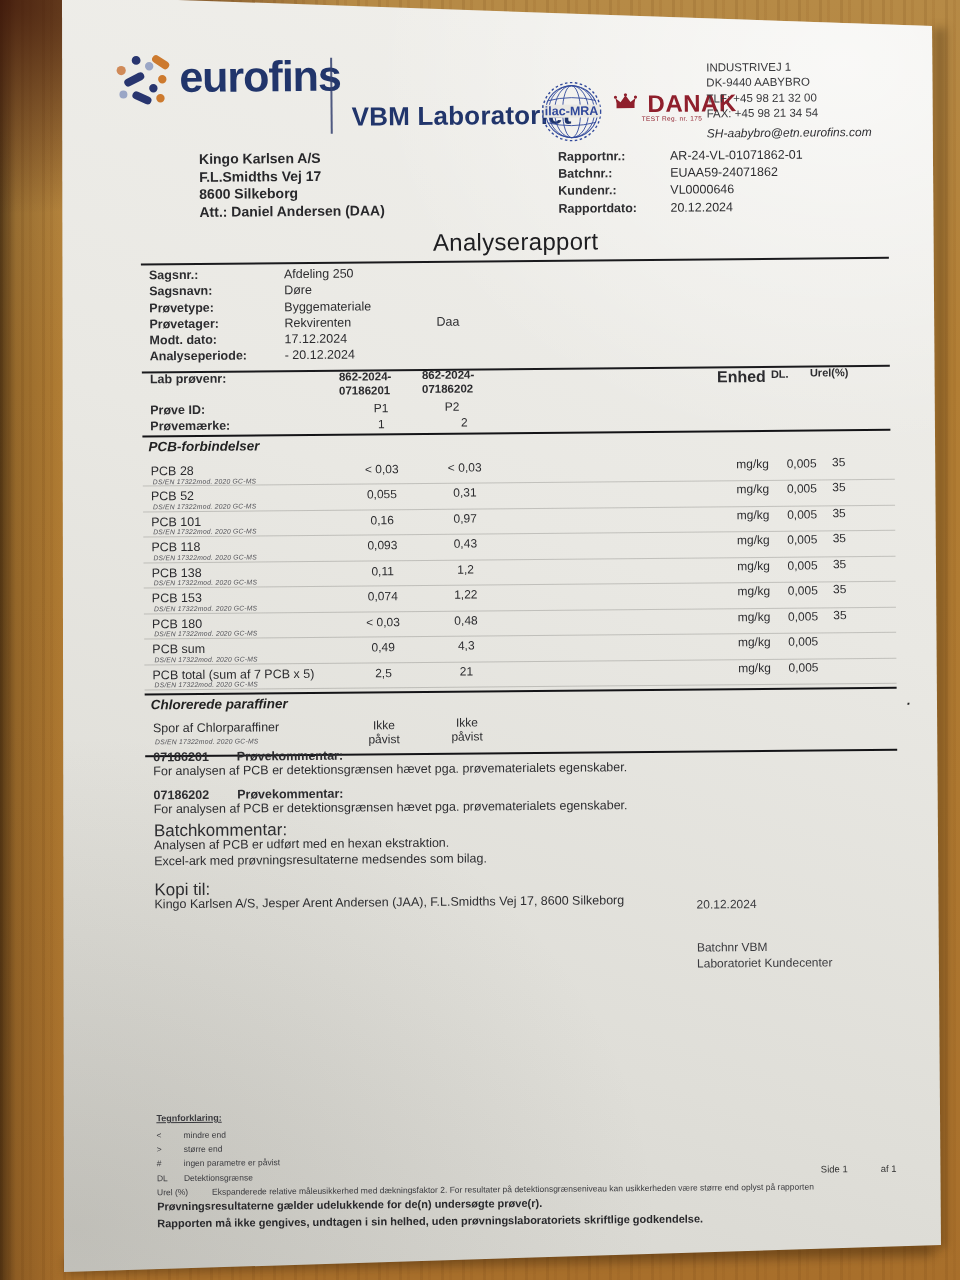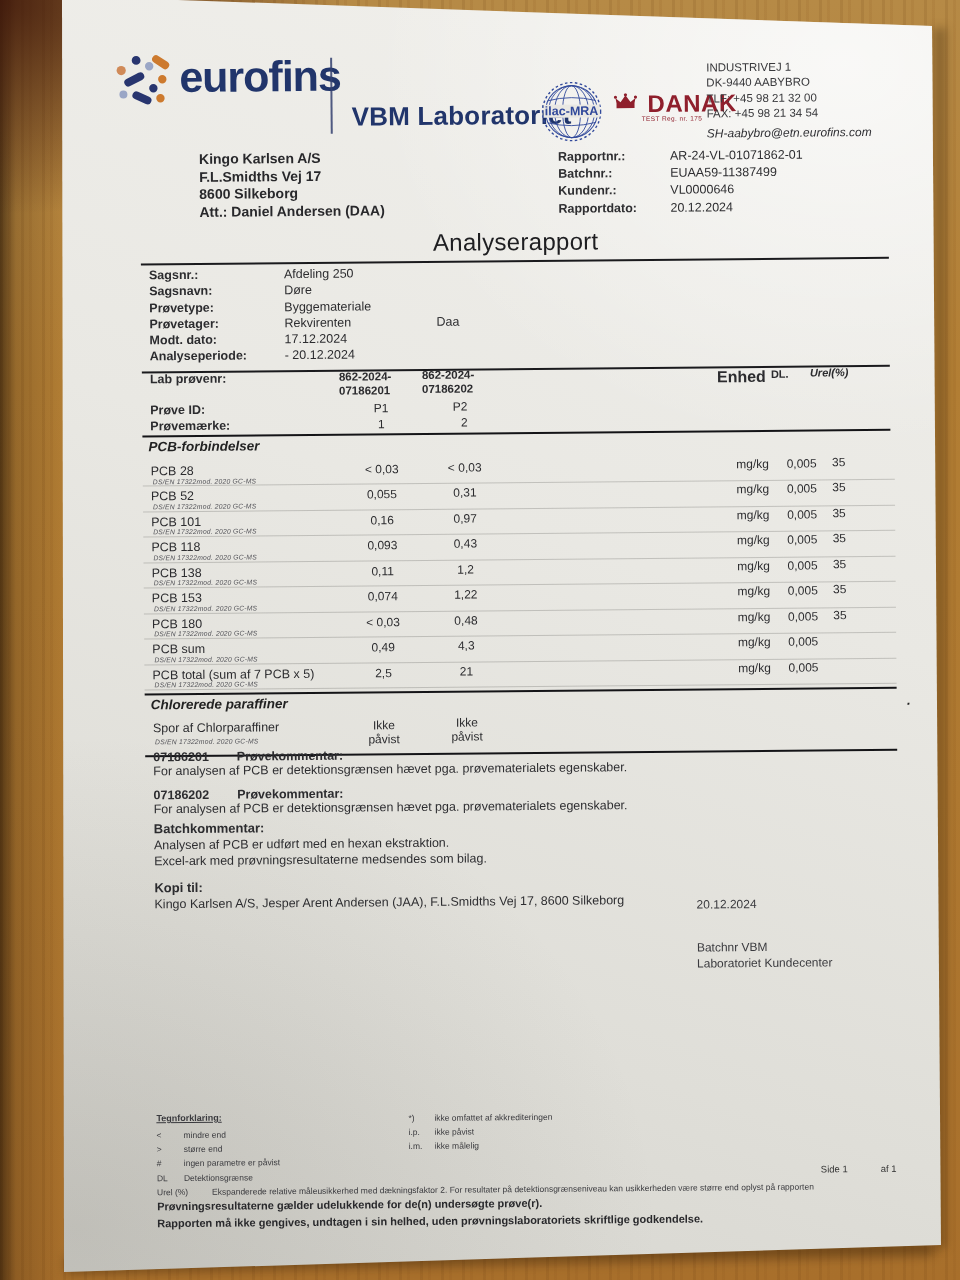--- a/index.html
+++ b/index.html
@@ -45,21 +45,21 @@
   .crow .cv{position:absolute;left:143px;}
   .crow .cx{position:absolute;left:295px;}
   
   #sample-head{left:140px;top:368px;width:748px;height:66px;border-bottom:2.5px solid #141417;font-size:12.5px;}
   #sample-head .lbl{position:absolute;left:8px;font-weight:bold;}
   .colc{position:absolute;font-weight:bold;}
   #sh-col1{left:197px;top:3px;width:84px;font-size:11.5px;line-height:13.5px;}
   #sh-col2{left:280px;top:2px;width:84px;font-size:11.5px;line-height:13.5px;}
   #sh-enhed{left:575px;top:4px;width:70px;font-size:16px;}
   #sh-dl{left:629px;top:4px;width:60px;font-size:11px;}
-  #sh-urel{left:668px;top:3px;width:64px;font-size:11px;font-style:italic;}
+  #sh-urel{left:668px;top:3px;width:64px;font-size:11px;}
   .shv{position:absolute;text-align:center;font-size:12px;}
   
   #assays{left:140px;top:438px;width:752px;}
   .sec-head{font-size:13.5px;font-weight:bold;font-style:italic;color:#222;padding-left:6px;height:22px;position:relative;}
   .sec-head .dot{position:absolute;right:-14px;top:2px;font-weight:bold;}
   .arow{position:relative;border-bottom:1px solid rgba(90,90,85,0.28);}
   .sec-pcb .arow{height:24.45px;}
   .sec-chlor{border-top:2.5px solid #141417;margin-top:3px;padding-top:2px;}
   .sec-chlor .arow{height:36px;border-bottom:2.5px solid #141417;}
   .aname{position:absolute;left:8px;top:3px;font-size:12.5px;}
@@ -70,21 +70,21 @@
   .av1{left:197px;width:84px;top:3px;}
   .av2{left:280px;width:84px;top:2px;}
   .au{left:575px;width:70px;top:1px;}
   .adl{left:629px;width:60px;top:1px;}
   .aurel{left:664px;width:64px;top:0px;}
   .sec-chlor .av1{top:1px;} .sec-chlor .av2{top:-1px;}
   
   .cmt-id{font-weight:bold;font-size:12.5px;}
   .cmt-id .cl2{margin-left:28px;}
   .cmt-tx{font-size:12.5px;color:#2e2e31;}
-  #kopi-label,#batch-label{font-weight:bold;font-size:13px;}
+  #kopi-label,#batch-label{font-weight:normal;font-size:17px;}
   #signoff{left:690px;top:901px;font-size:12px;color:#3a3a3e;}
   #signoff .org{margin-top:29px;line-height:15.5px;}
   
   #legend{left:148px;top:1112px;font-size:8.5px;color:#3a3a3e;width:760px;}
   #legend-title{font-size:9px;font-weight:bold;text-decoration:underline;margin-bottom:7px;}
   .lg{height:14.2px;}
   .lg .sym{display:inline-block;width:27px;}
   .lg .symw{display:inline-block;width:55px;}
   #legend-right{left:400px;top:1114px;font-size:8.5px;color:#3a3a3e;}
   #legend-right .lg .sym{width:26px;}
@@ -156,21 +156,21 @@
 
     <div class="abs" id="recipient">
         <div>Kingo Karlsen A/S</div>
         <div>F.L.Smidths Vej 17</div>
         <div>8600 Silkeborg</div>
         <div>Att.: Daniel Andersen (DAA)</div>
       </div>
 
     <div class="abs" id="meta">
         <div><span class="ml">Rapportnr.:</span><span>AR-24-VL-01071862-01</span></div>
-        <div><span class="ml">Batchnr.:</span><span>EUAA59-11387499</span></div>
+        <div><span class="ml">Batchnr.:</span><span>EUAA59-24071862</span></div>
         <div><span class="ml">Kundenr.:</span><span>VL0000646</span></div>
         <div><span class="ml">Rapportdato:</span><span>20.12.2024</span></div>
       </div>
 
     <div class="abs" id="title">Analyserapport</div>
 
     <div class="abs" id="case-box">
         <div class="crow">
           <span class="cl">Sagsnr.:</span>
           <span class="cv">Afdeling 250</span>
@@ -202,21 +202,21 @@
       <div class="lbl" style="top:3px">Lab prøvenr:</div>
       <div class="colc" id="sh-col1" style="white-space:pre-line">862-2024-
 07186201</div>
       <div class="colc" id="sh-col2" style="white-space:pre-line">862-2024-
 07186202</div>
       <div class="colc" id="sh-enhed">Enhed</div>
       <div class="colc" id="sh-dl">DL.</div>
       <div class="colc" id="sh-urel">Urel(%)</div>
       <div class="lbl" style="top:34px">Prøve ID:</div>
       <div class="shv" style="left:197px;top:34px;width:84px">P1</div>
-      <div class="shv" style="left:276px;top:33px;width:84px">P2</div>
+      <div class="shv" style="left:268px;top:33px;width:84px">P2</div>
       <div class="lbl" style="top:50px">Prøvemærke:</div>
       <div class="shv" style="left:197px;top:50px;width:84px">1</div>
       <div class="shv" style="left:280px;top:49px;width:84px">2</div>
     </div>
 
     <div class="abs" id="assays">
         <div class="sec-pcb">
           <div class="sec-head">PCB-forbindelser</div>
           <div class="arow">
             <div class="aname">PCB 28</div>
@@ -337,25 +337,20 @@
     <div class="abs" id="legend">
       <div id="legend-title">Tegnforklaring:</div>
       <div id="legend-left">
           <div class="lg"><span class="sym">&lt;</span><span>mindre end</span></div>
           <div class="lg"><span class="sym">&gt;</span><span>større end</span></div>
           <div class="lg"><span class="sym">#</span><span>ingen parametre er påvist</span></div>
           <div class="lg"><span class="sym">DL</span><span>Detektionsgrænse</span></div>
           <div class="lg"><span class="symw">Urel (%)</span><span>Ekspanderede relative måleusikkerhed med dækningsfaktor 2. For resultater på detektionsgrænseniveau kan usikkerheden være større end oplyst på rapporten</span></div>
         </div>
     </div>
-    <div class="abs" id="legend-right">
-        <div class="lg"><span class="sym">*)</span><span>ikke omfattet af akkrediteringen</span></div>
-        <div class="lg"><span class="sym">i.p.</span><span>ikke påvist</span></div>
-        <div class="lg"><span class="sym">i.m.</span><span>ikke målelig</span></div>
-      </div>
     <div class="abs" id="page-num">
       <span>Side 1</span><span class="af">af 1</span>
     </div>
 
     <div class="abs" id="footer-notes">
         <div>Prøvningsresultaterne gælder udelukkende for de(n) undersøgte prøve(r).</div>
         <div>Rapporten må ikke gengives, undtagen i sin helhed, uden prøvningslaboratoriets skriftlige godkendelse.</div>
       </div>
 
   </div>

